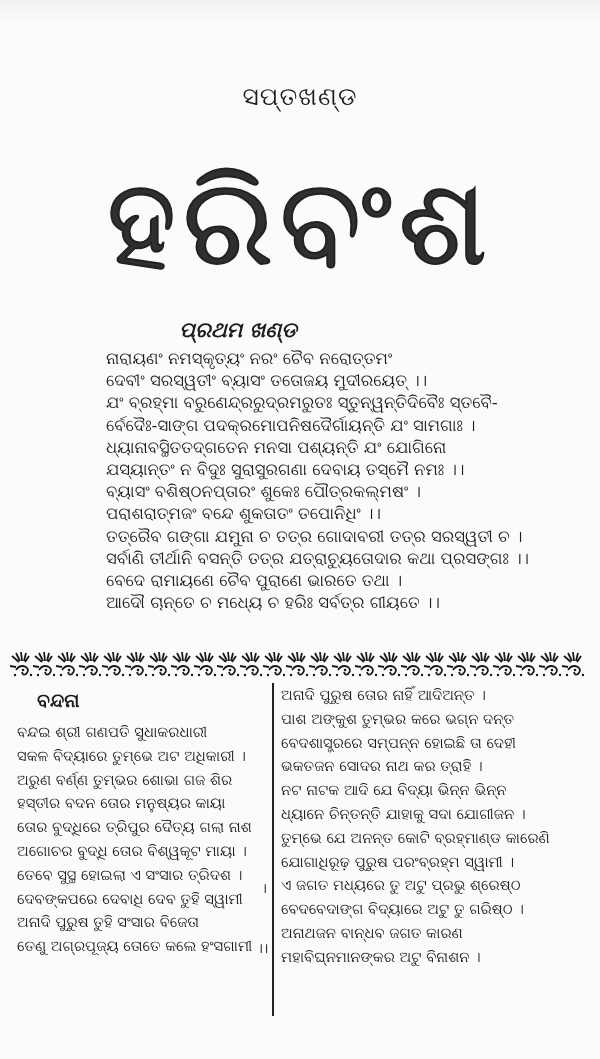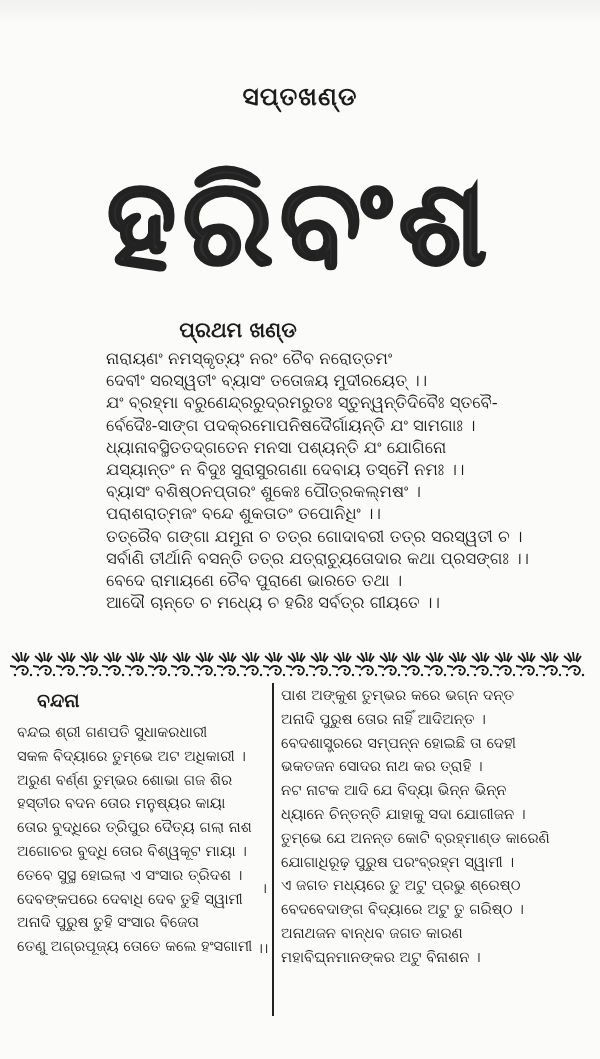--- a/index.html
+++ b/index.html
@@ -10,33 +10,33 @@
     font-family: "DejaVu Sans", sans-serif;
     position: relative;
   }
   .page { position: absolute; inset: 0; }
   .scan-top {
     position: absolute; left: 0; top: 0; width: 600px; height: 24px;
     background: linear-gradient(#f1f2ef, #fbfbf9);
   }
   .section-label {
     position: absolute; top: 82px; left: 0; width: 600px;
-    text-align: center; font-size: 25px; font-weight: bold; letter-spacing: 1px;
+    text-align: center; font-size: 25px; font-weight: normal; letter-spacing: 1px;
   }
   .big-title {
     position: absolute; top: 148px; left: 0; width: 600px;
     text-align: center;
-    font-size: 120px; line-height: 150px; font-weight: bold;
+    font-size: 120px; line-height: 150px; font-weight: normal;
     letter-spacing: 6px;
     color: #2f2f2f;
     -webkit-text-stroke: 2px #222;
   }
   .sub-heading {
     position: absolute; top: 318px; left: 0; width: 476px;
-    text-align: center; font-size: 21px; font-weight: bold;
+    text-align: center; font-size: 21px; font-weight: bold; font-style: italic;
   }
   .verses {
     position: absolute; top: 348px; left: 83px; width: 500px; margin-left: 23px;
   }
   .verse-line {
     font-size: 16.5px; line-height: 22.2px; white-space: nowrap; font-weight: 500;
   }
   .ornament {
     position: absolute; top: 650px; left: 10px; width: 580px; height: 30px;
   }
@@ -133,22 +133,22 @@
     <div class="col-line">ଅନାଦି ପୁରୁଷ ତୁହି ସଂସାର ବିଜେତା</div>
     <div class="col-line">ତେଣୁ ଅଗ୍ରପୂଜ୍ୟ ତୋତେ କଲେ ହଂସଗାମୀ</div>
   </div>
 
   <div class="divider"></div>
 
   <div class="margin-mark" style="left:262px; top:878px;">।</div>
   <div class="margin-mark" style="left:258px; top:938px;">।।</div>
 
   <div class="col-right">
+    <div class="col-line">ଅନାଦି ପୁରୁଷ ତୋର ନାହିଁ ଆଦିଅନ୍ତ ।</div>
     <div class="col-line">ପାଶ ଅଙ୍କୁଶ ତୁମ୍ଭର କରେ ଭଗ୍ନ ଦନ୍ତ</div>
-    <div class="col-line">ଅନାଦି ପୁରୁଷ ତୋର ନାହିଁ ଆଦିଅନ୍ତ ।</div>
     <div class="col-line">ବେଦଶାସ୍ତ୍ରରେ ସମ୍ପନ୍ନ ହୋଇଛି ତା ଦେହୀ</div>
     <div class="col-line">ଭକତଜନ ସୋଦର ନାଥ କର ତ୍ରାହି ।</div>
     <div class="col-line">ନଟ ନାଟକ ଆଦି ଯେ ବିଦ୍ୟା ଭିନ୍ନ ଭିନ୍ନ</div>
     <div class="col-line">ଧ୍ୟାନେ ଚିନ୍ତନ୍ତି ଯାହାକୁ ସଦା ଯୋଗୀଜନ ।</div>
     <div class="col-line">ତୁମ୍ଭେ ଯେ ଅନନ୍ତ କୋଟି ବ୍ରହ୍ମାଣ୍ଡ କାରେଣି</div>
     <div class="col-line">ଯୋଗାଧିରୂଢ଼ ପୁରୁଷ ପରଂବ୍ରହ୍ମ ସ୍ୱାମୀ ।</div>
     <div class="col-line">ଏ ଜଗତ ମଧ୍ୟରେ ତୁ ଅଟୁ ପ୍ରଭୁ ଶ୍ରେଷ୍ଠ</div>
     <div class="col-line">ବେଦବେଦାଙ୍ଗ ବିଦ୍ୟାରେ ଅଟୁ ତୁ ଗରିଷ୍ଠ ।</div>
     <div class="col-line">ଅନାଥଜନ ବାନ୍ଧବ ଜଗତ କାରଣ</div>
     <div class="col-line">ମହାବିଘ୍ନମାନଙ୍କର ଅଟୁ ବିନାଶନ ।</div>

